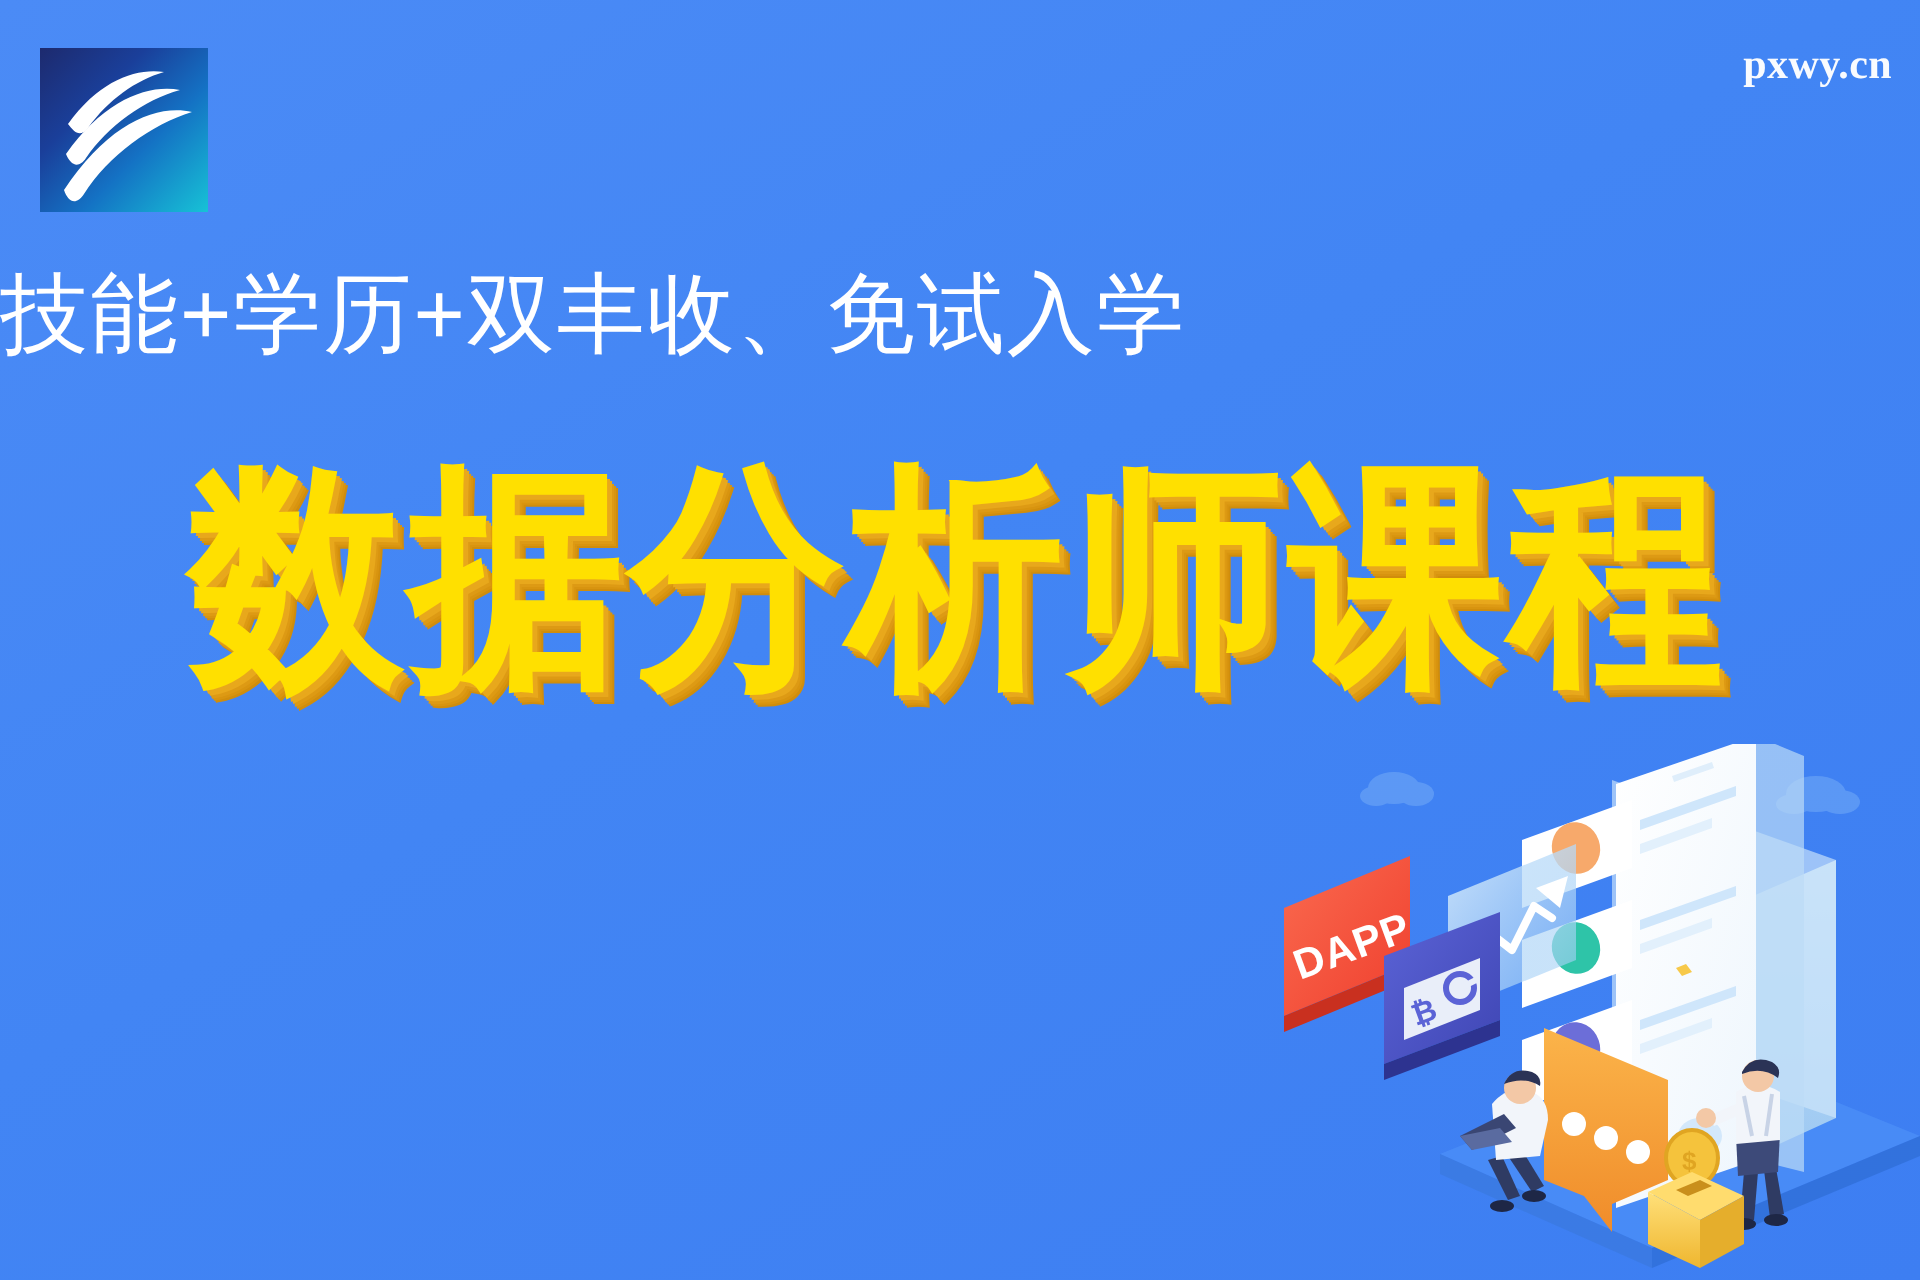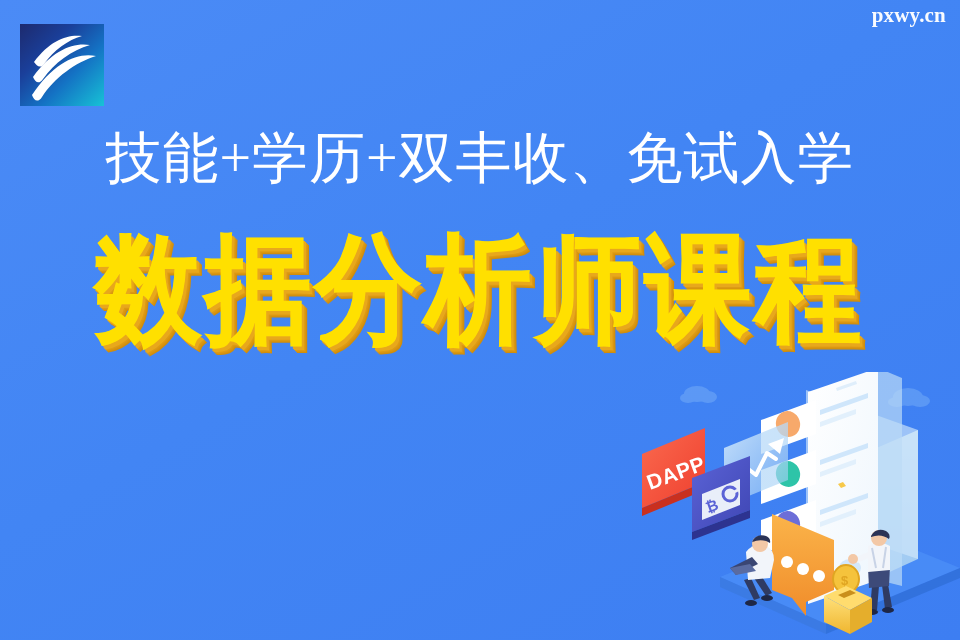--- a/index.html
+++ b/index.html
@@ -12,21 +12,21 @@
     width: 960px;
     height: 640px;
     overflow: hidden;
     background: linear-gradient(150deg, #4b8bf6 0%, #4285f4 45%, #3d7ef2 100%);
     font-family: "Liberation Sans", "DejaVu Sans", sans-serif;
   }
 
   
   #watermark {
     position: absolute;
-    top: 3px;
+    top: 20px;
     right: 14px;
     color: #ffffff;
     font-family: "Liberation Serif", "DejaVu Serif", serif;
     font-weight: bold;
     font-size: 21px;
     letter-spacing: 0.2px;
     opacity: 0.97;
     white-space: nowrap;
   }
 
@@ -40,28 +40,26 @@
     background: linear-gradient(135deg, #1d2a6e 0%, #1a3f9a 32%, #1472c4 62%, #17c2d6 100%);
   }
   #logo-box svg { display: block; width: 100%; height: 100%; }
 
   
   #subtitle {
     position: absolute;
     left: 0;
     top: 128px;
     width: 960px;
-    text-align: center;
     color: #ffffff;
-    font-size: 56px;
+    font-size: 44px;
     line-height: 60px;
     font-weight: 500;
     letter-spacing: 1px;
     white-space: nowrap;
-    font-family: Liberation Serif, serif;
   }
 
   
   #title {
     position: absolute;
     left: 0;
     top: 224px;
     width: 960px;
     text-align: center;
     white-space: nowrap;

